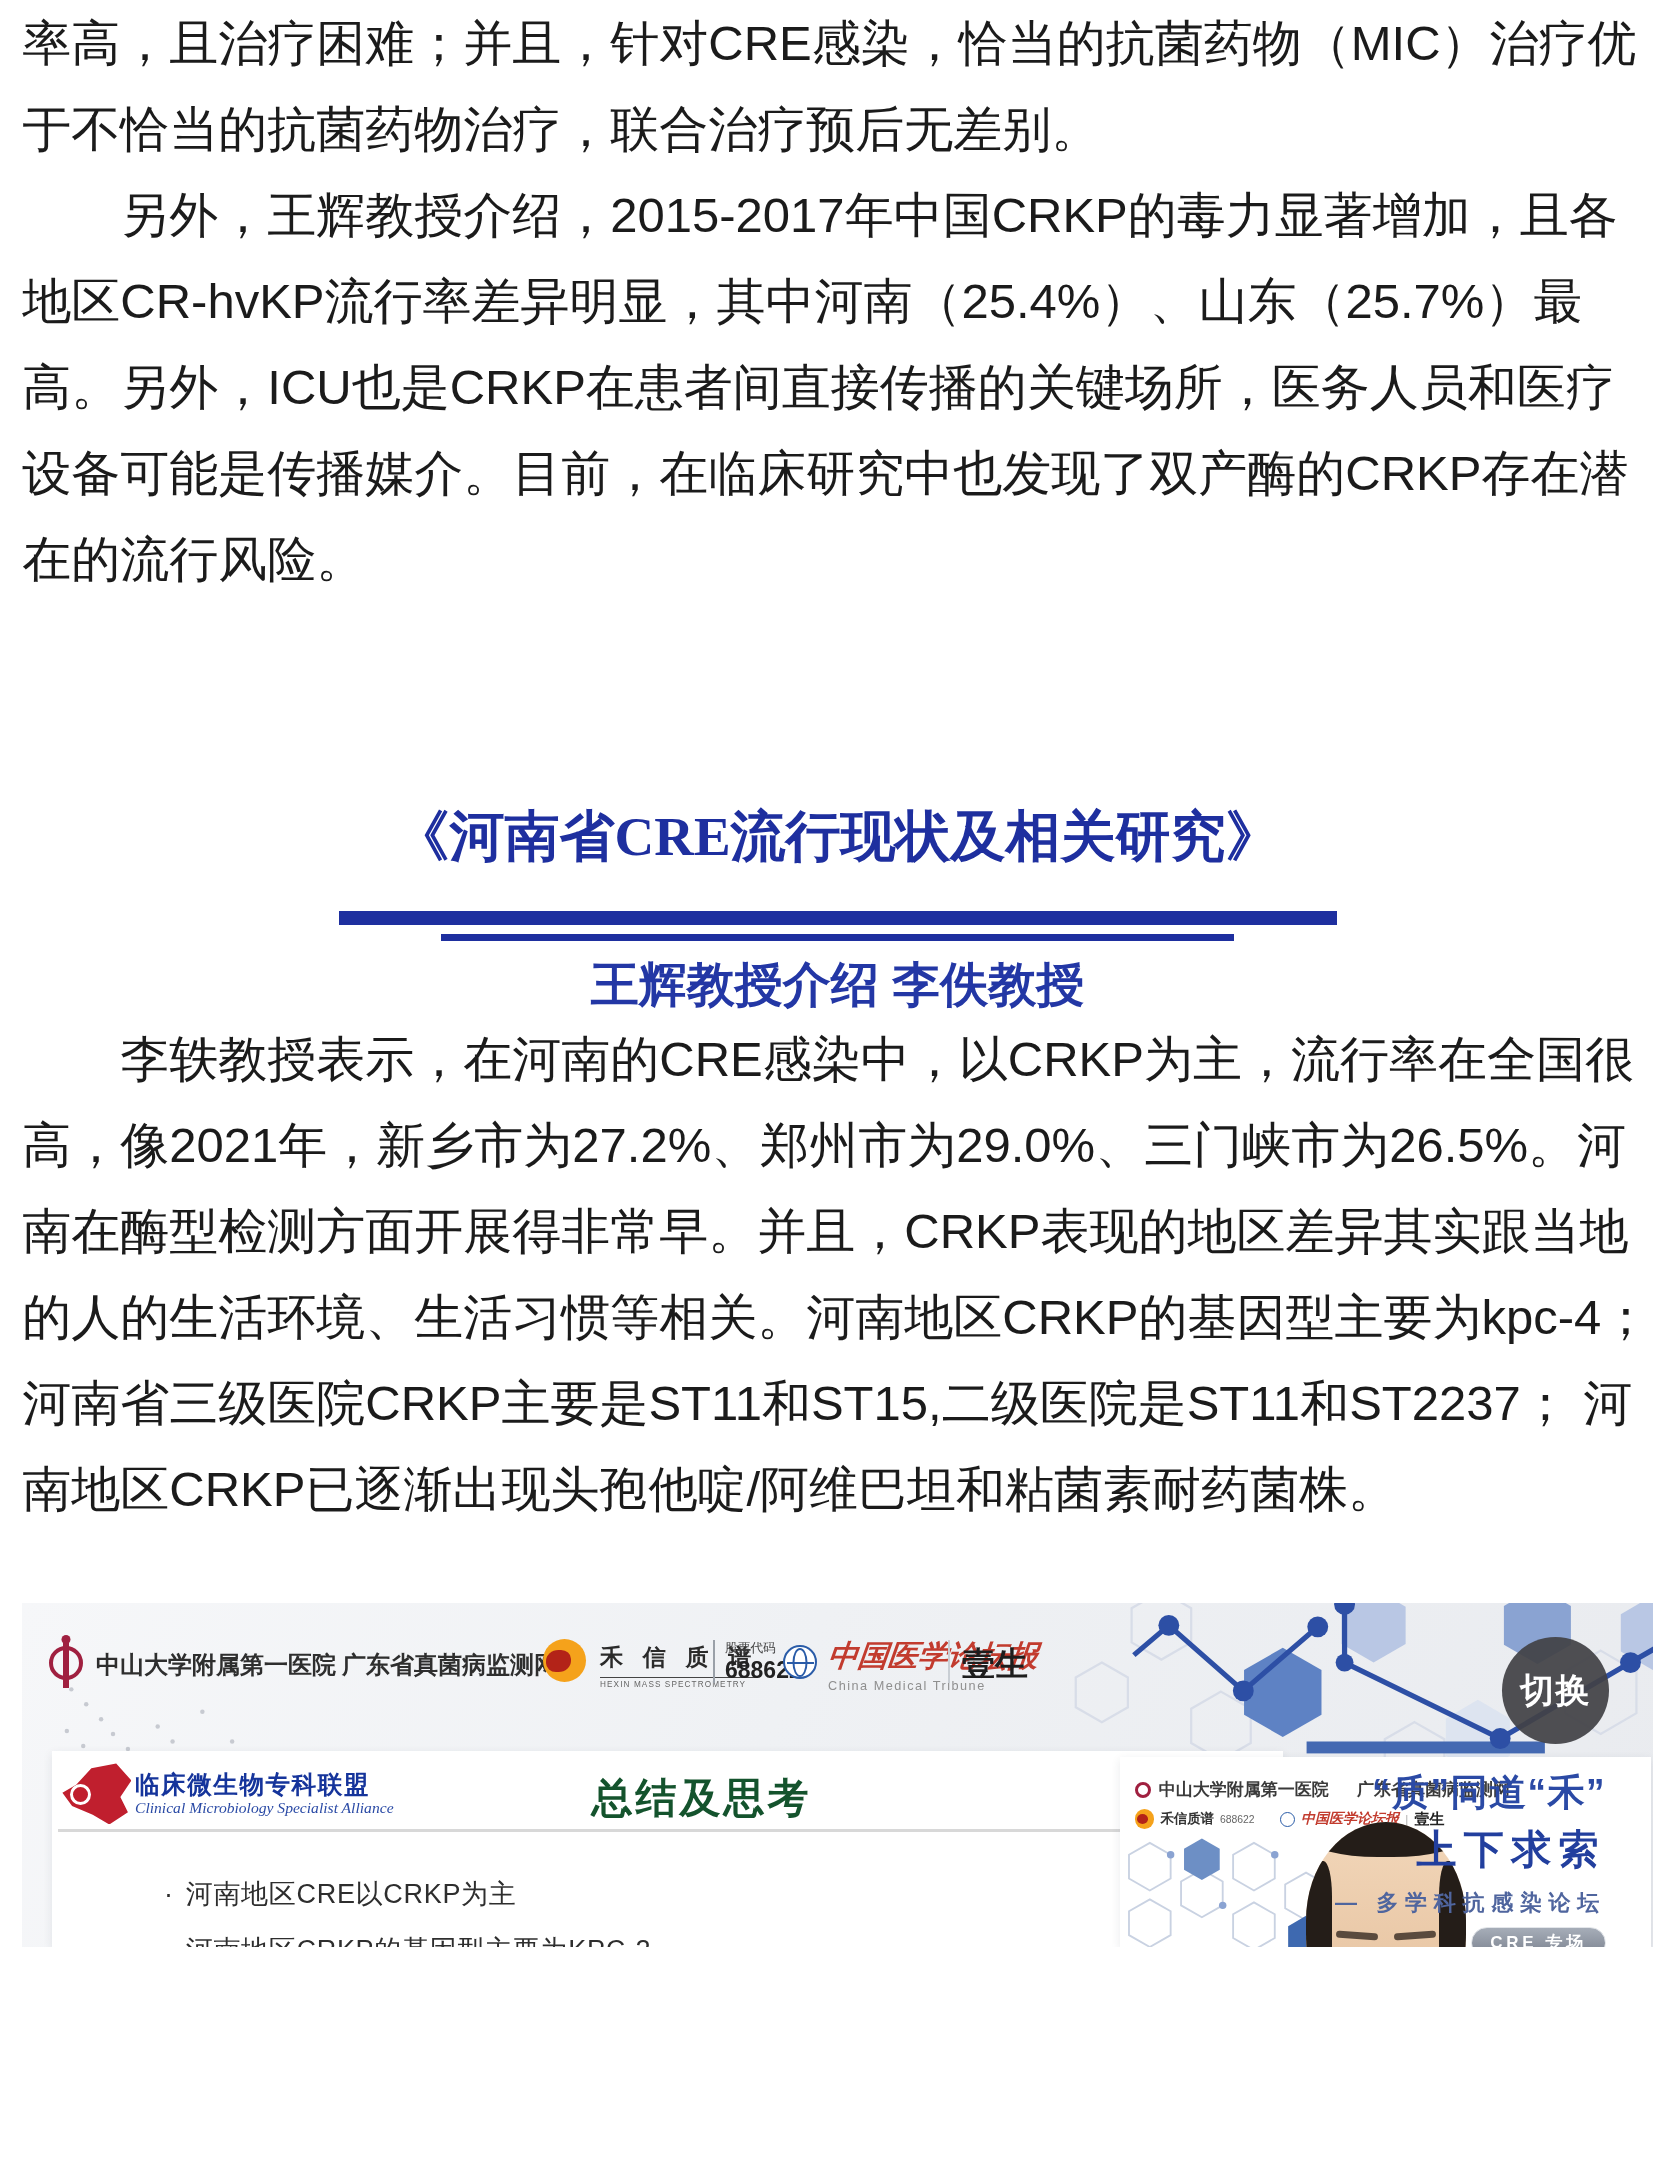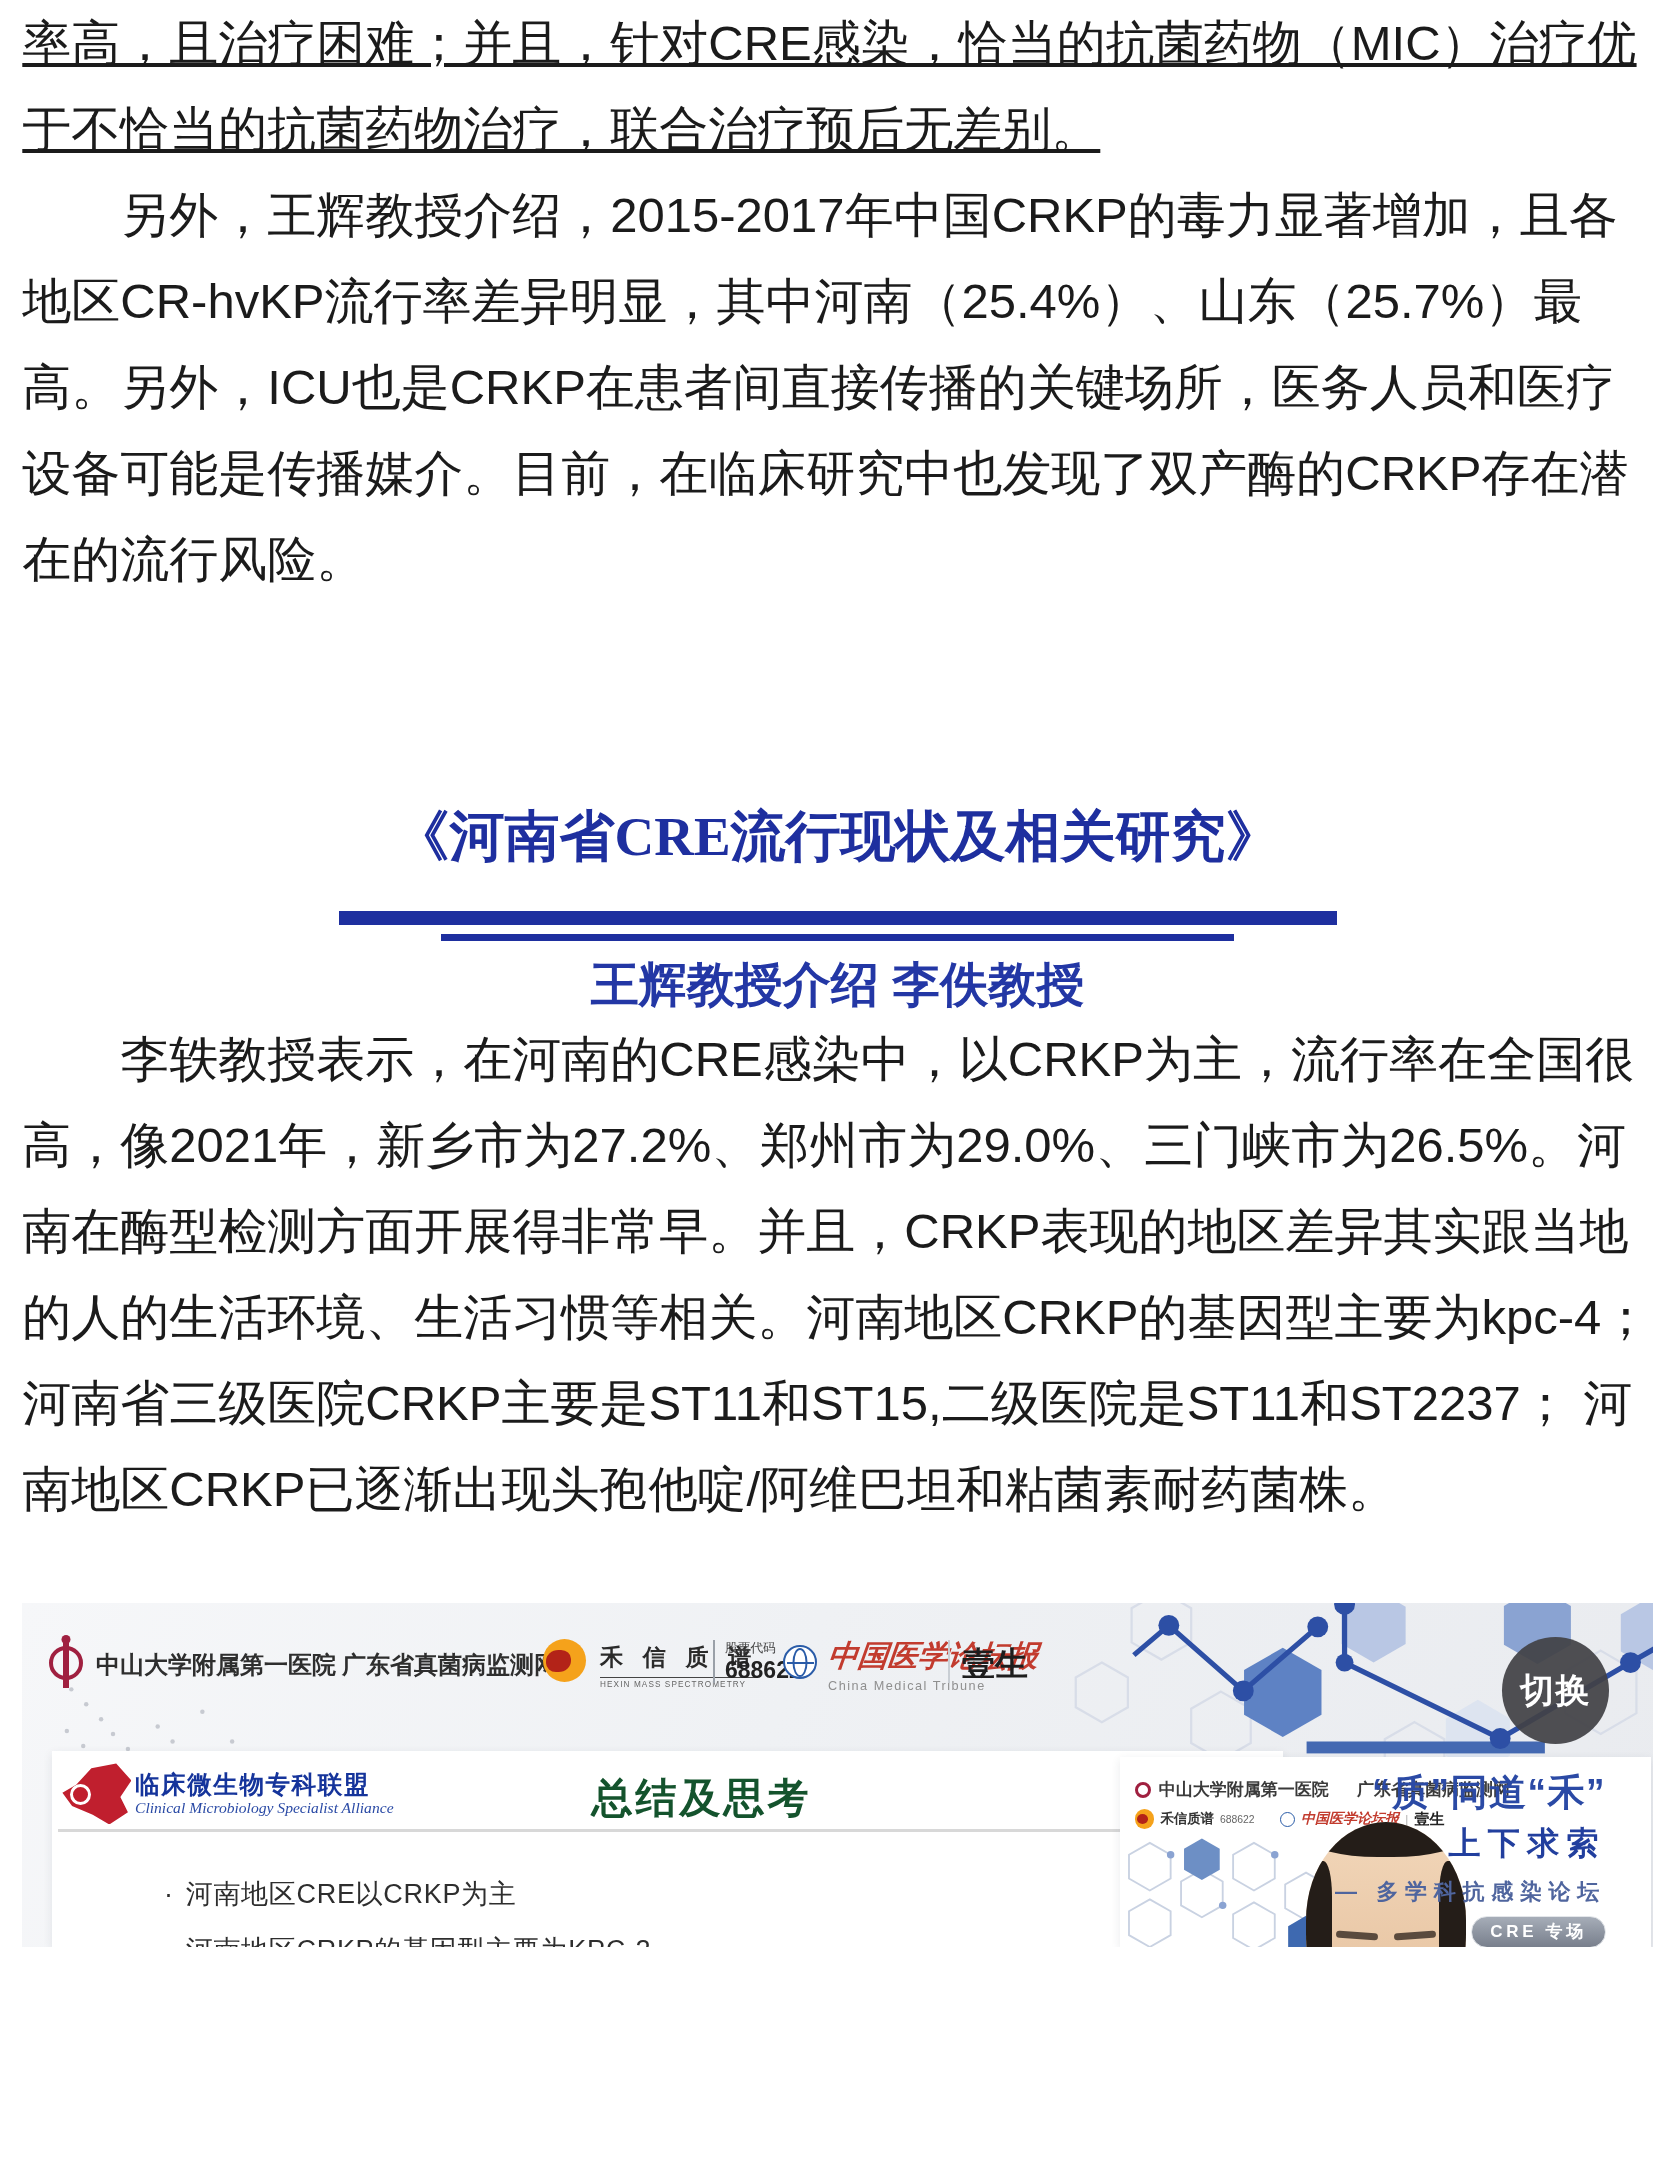--- a/index.html
+++ b/index.html
@@ -1,19 +1,19 @@
 <!DOCTYPE html>
 <html style="font-size:12px"><head>
 <meta charset="utf-8">
 <style>
   html,body{margin:0;padding:0;background:#ffffff;}
   body{width:1675px;height:2183px;overflow:hidden;font-family:"Liberation Sans","DejaVu Sans",sans-serif;position:relative;}
   .article{padding:0 22.3px;font-size:49px;line-height:86px;color:#1b1b1b;letter-spacing:0px;}
   .article p{margin:0;word-break:break-all;}
-  .p-first{margin-top:-34px;text-decoration:underline;}
+  .p-first{margin-top:-34px;}
   .p-indent{text-indent:2em;}
   .p2{margin-top:128px;}
   .p4{margin-top:60px;}
   .sec-title{margin-top:200px;text-align:center;font-family:"Liberation Serif","DejaVu Serif",serif;font-weight:bold;font-size:55px;line-height:69px;color:#1e2f9f;}
   .bar1{margin:40px auto 0;width:998px;height:14px;background:#1e2f9f;}
   .bar2{margin:9px auto 0;width:793px;height:7.4px;background:#1e2f9f;}
   .sec-sub{margin-top:12px;text-align:center;font-weight:bold;font-size:48px;line-height:63px;color:#2337a5;}
 
   
   .banner{position:relative;margin:71px auto 0;width:1631px;height:344px;overflow:hidden;
@@ -69,21 +69,21 @@
   .mini-orange::after{content:"";position:absolute;left:1.5px;top:4.5px;width:11.2px;height:9.7px;border-radius:50%;background:#b32318;}
   .mini-hexin{font-size:13.4px;font-weight:700;color:#333;}
   .mini-code{font-size:10.4px;color:#666;}
   .mini-globe{width:15px;height:15px;border-radius:50%;border:1.5px solid #2a5ca8;box-sizing:border-box;}
   .mini-cmt{font-family:"Liberation Serif","DejaVu Serif",serif;font-style:italic;font-weight:bold;font-size:14px;color:#c23b2e;}
   .mini-sep{color:#bbb;font-size:13.4px;}
   .mini-ys{font-size:15px;font-weight:800;color:#222;}
 
   .slogans{position:absolute;right:45px;top:0;text-align:right;z-index:2;}
   .slogan1{margin-top:10.4px;font-size:37px;font-weight:800;color:#2b4aa5;letter-spacing:1.5px;}
-  .slogan2{margin-top:4.5px;font-size:32px;font-weight:800;color:#223f9e;letter-spacing:7.4px;}
+  .slogan2{margin-top:4.5px;font-size:40px;font-weight:800;color:#223f9e;letter-spacing:7.4px;}
   .slogan3{margin-top:10.4px;font-size:22px;font-weight:600;color:#4f659e;letter-spacing:6.7px;}
   .badge{display:inline-block;margin-top:9px;padding:3.7px 18px;border-radius:744px;border:1.5px solid #e3e6ea;
     background:linear-gradient(180deg,#a6adb8,#787f8c);color:#fff;font-size:17px;font-weight:800;letter-spacing:3.7px;}
 
   .face{position:absolute;left:50%;transform:translateX(-50%);top:65px;width:160px;height:223px;z-index:1;}
   .head{position:absolute;left:0;top:0;width:160px;height:223px;border-radius:50% 50% 42% 42%/44% 44% 50% 50%;
     background:linear-gradient(180deg,#f2d7ba 0%,#eac9a8 55%,#e2bb97 100%);overflow:hidden;}
   .hair-top{position:absolute;left:4.5px;top:-4.5px;right:4.5px;height:39px;background:#241d18;border-radius:50% 50% 45% 45%;}
   .hair-side-l{position:absolute;left:-7.4px;top:39px;width:34px;height:141px;background:#241d18;border-radius:60% 30% 20% 60%;}
   .hair-side-r{position:absolute;right:-7.4px;top:39px;width:34px;height:141px;background:#241d18;border-radius:30% 60% 60% 20%;}

